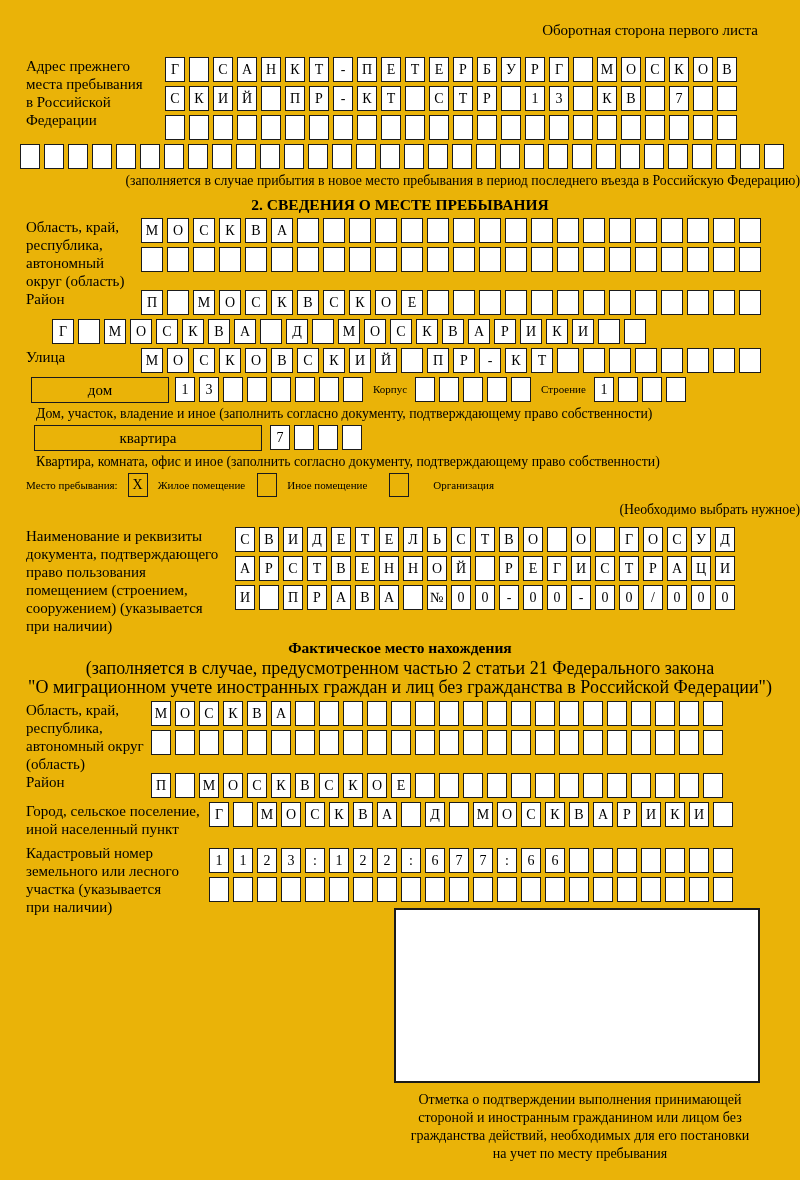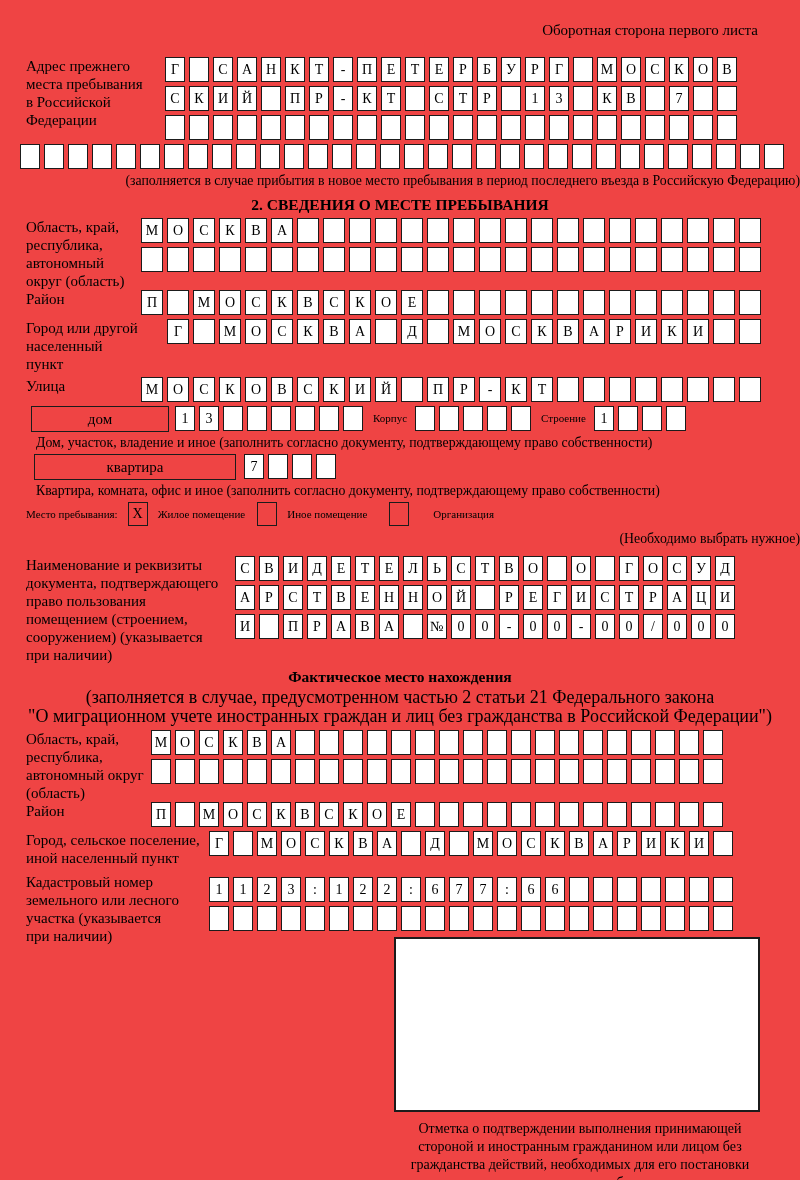--- a/index.html
+++ b/index.html
@@ -1,29 +1,29 @@
 <!DOCTYPE html>
 <html><head>
 <meta charset="utf-8">
 <style>
   html,body{margin:0;padding:0;background:#fff;}
-  .page{position:relative;width:800px;height:1180px;background:#ef4444;color:#000;
+  .page{position:relative;width:800px;height:1180px;background:#eab308;color:#000;
         font-family:"Liberation Serif","DejaVu Serif",serif;overflow:hidden;}
   .topnote{margin-top:22px;padding-right:42px;text-align:right;font-size:15px;}
   .frow{display:flex;align-items:flex-start;}
   .lbl{flex:0 0 auto;font-size:15px;line-height:18px;white-space:pre-line;}
   .w139{width:139px;} .w115{width:115px;} .w209{width:209px;} .w125{width:125px;} .w183{width:183px;}
   .cellcol{display:flex;flex-direction:column;gap:4px;}
   .cells{display:flex;gap:4px;flex:0 0 auto;}
   .cell{box-sizing:border-box;flex:0 0 auto;width:20px;height:25px;border:1.6px solid #1b1b1b;
         display:inline-flex;align-items:center;justify-content:center;font-size:14px;background:#fff;}
   .w22 .cell{width:22px;}
   .bigbox{box-sizing:border-box;flex:0 0 auto;height:26px;border:1.6px solid #1b1b1b;
         display:flex;align-items:center;justify-content:center;font-size:15px;}
-  .bw170{width:138px;} .bw202{width:202px;}
+  .bw170{width:138px;} .bw202{width:228px;}
   .inl{font-size:11px;line-height:24px;flex:0 0 auto;}
   .checkbox{box-sizing:border-box;flex:0 0 auto;width:20px;height:24px;border:1.6px solid #1b1b1b;
         display:inline-flex;align-items:center;justify-content:center;font-size:14px;}
   .caption{font-size:13.8px;line-height:18px;}
   .center{text-align:right;}
   .header{font-weight:bold;font-size:15.5px;text-align:center;}
   .ml20{margin-left:20px;} .ml31{margin-left:31px;} .ml34{margin-left:34px;} .ml36{margin-left:36px;}
   .ml45{margin-left:26px;} .ml6{margin-left:6px;} .ml8{margin-left:8px;} .ml10{margin-left:10px;}
   .ml12{margin-left:12px;} .ml22{margin-left:22px;} .ml24{margin-left:24px;} .ml26{margin-left:26px;}
   .mt1{margin-top:4px;} .mt2{margin-top:2px;} .mt3{margin-top:3px;} .mt4{margin-top:4px;}
@@ -250,22 +250,20 @@
         <span class="cell"></span>
         <span class="cell"></span>
         <span class="cell"></span>
         <span class="cell"></span>
         <span class="cell"></span>
         <span class="cell"></span>
       </div>
   </div>
 
   <div class="frow mt4 ml45">
-    <div class="lbl w115">Город или другой
-населенный пункт</div>
     <div class="cells w22 ml26">
         <span class="cell">Г</span>
         <span class="cell"></span>
         <span class="cell">М</span>
         <span class="cell">О</span>
         <span class="cell">С</span>
         <span class="cell">К</span>
         <span class="cell">В</span>
         <span class="cell">А</span>
         <span class="cell"></span>

